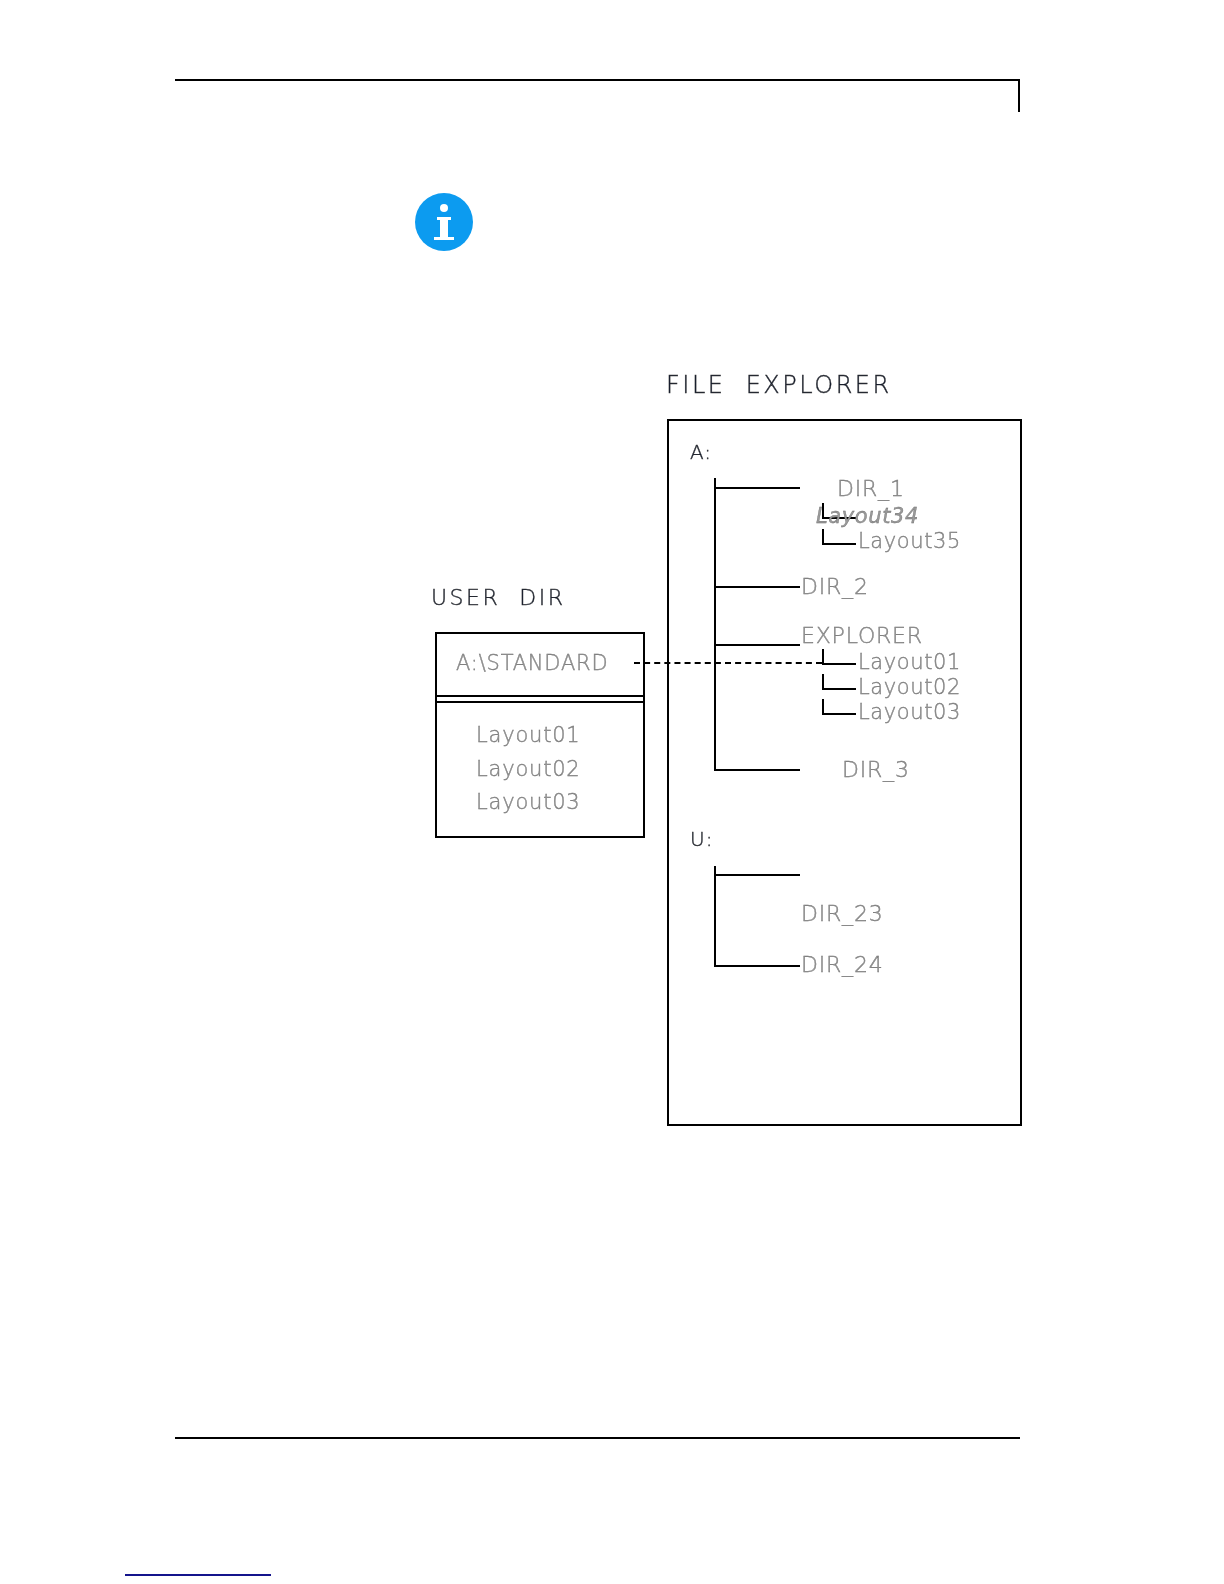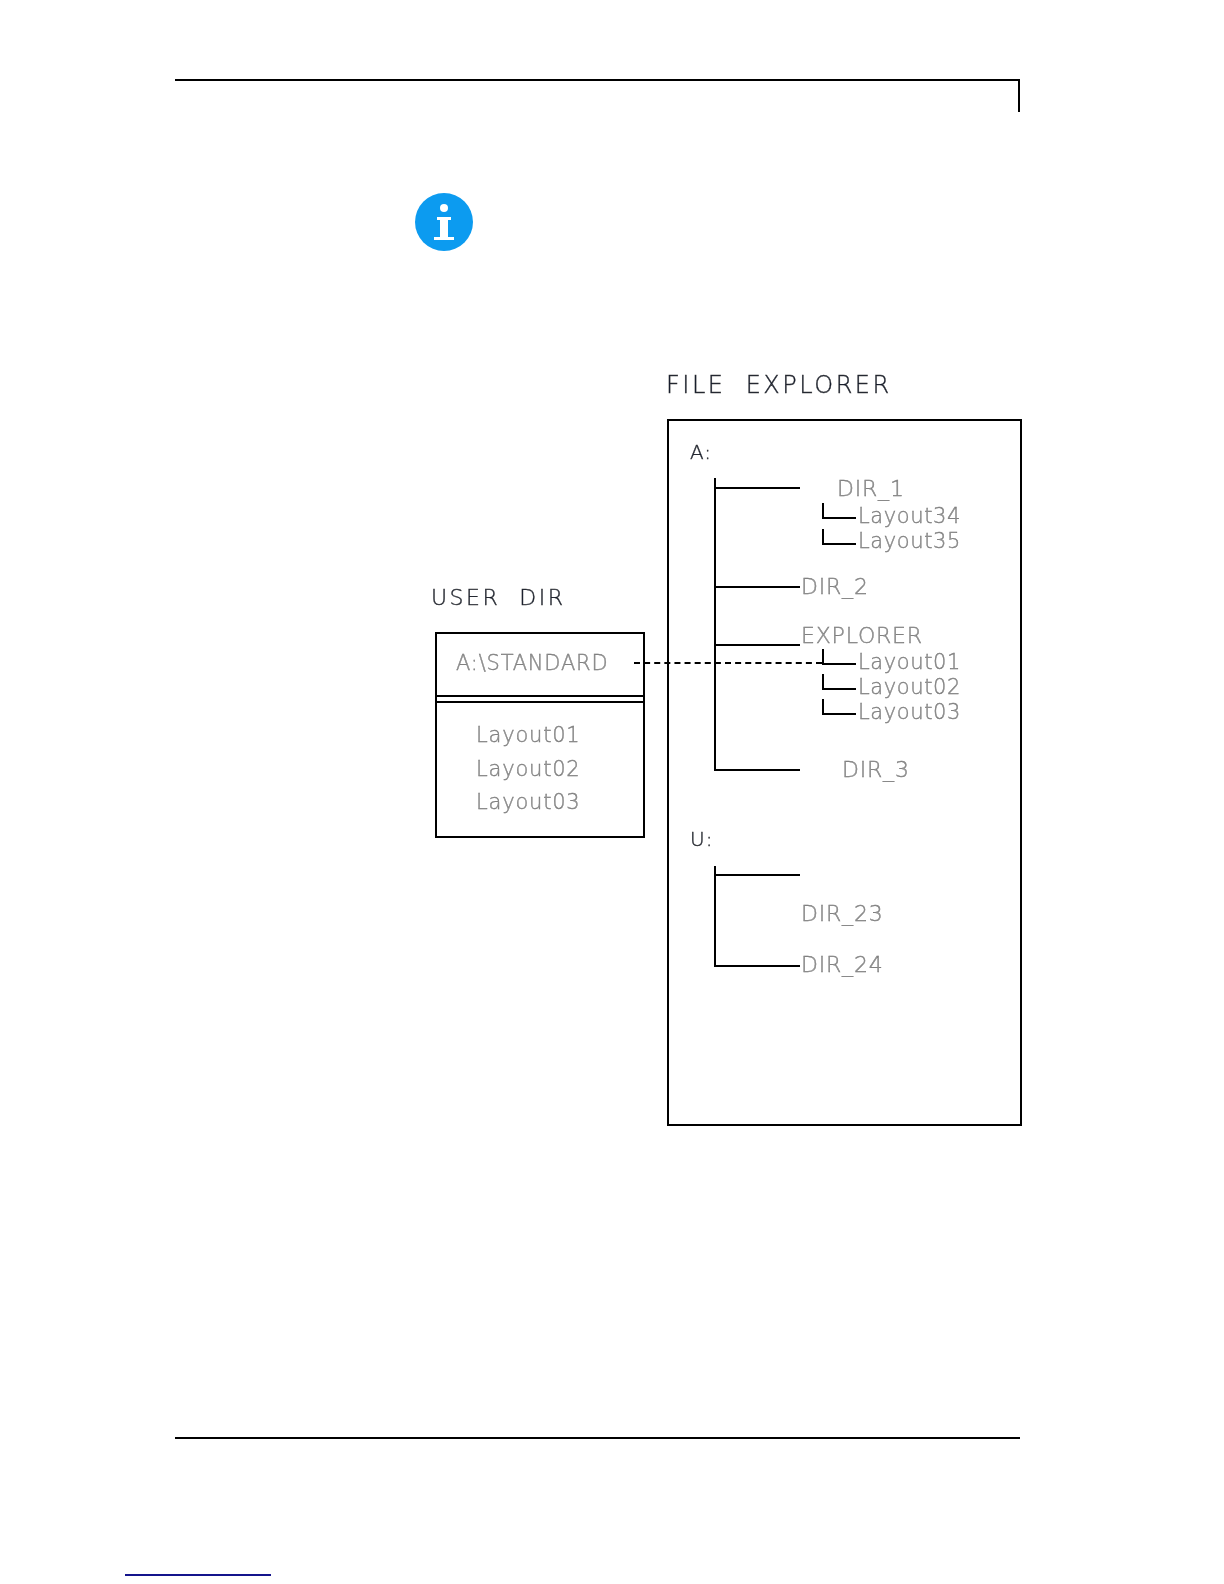--- a/index.html
+++ b/index.html
@@ -143,21 +143,21 @@
 
   <div class="cad cad-dark drive-label" style="left:690px;top:440px;">A:</div>
 
   <div id="a-trunk" class="vline"></div>
 
   <div class="hline branch" style="top:487px;"></div>
   <div class="cad tree-label" style="left:801px;top:476px;margin-left:36px;">DIR_1</div>
 
   <div class="elbow-v" style="left:822px;top:503px;"></div>
   <div class="elbow-h" style="left:822px;top:517px;"></div>
-  <div class="cad leaf-label" style="left:858px;top:504px;">Layout34</div>
+  <div class="cad leaf-label" style="left:816px;top:504px;font-style:italic;">Layout34</div>
 
   <div class="elbow-v" style="left:822px;top:529px;"></div>
   <div class="elbow-h" style="left:822px;top:543px;"></div>
   <div class="cad leaf-label" style="left:858px;top:529px;">Layout35</div>
 
   <div class="hline branch" style="top:586px;"></div>
   <div class="cad tree-label" style="left:801px;top:574px;">DIR_2</div>
 
   <div class="hline branch" style="top:644px;"></div>
   <div class="cad tree-label" style="left:801px;top:623px;">EXPLORER</div>

